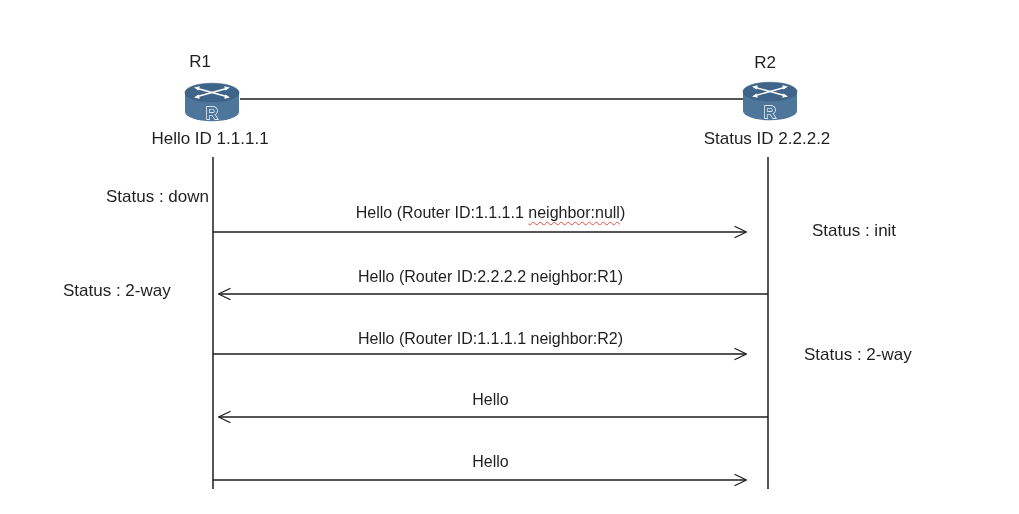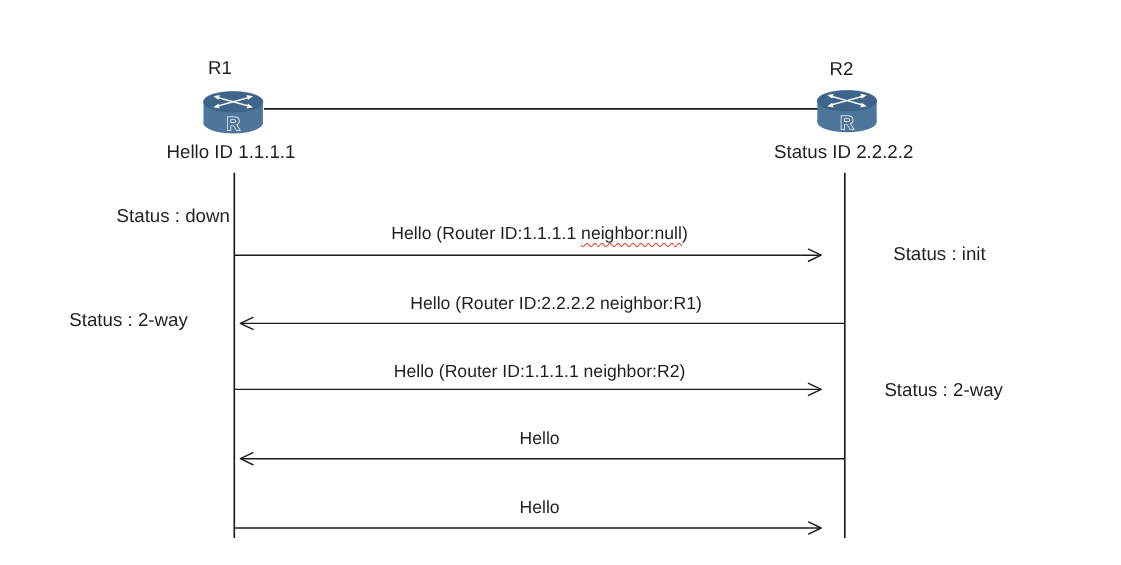--- a/index.html
+++ b/index.html
@@ -133,21 +133,21 @@
   <div class="lbl center" style="left:767px; top:128px;">Status ID 2.2.2.2</div>
 
   <div class="lbl" style="left:78px; top:186px;margin-left:28px;">Status : down</div>
   <div class="lbl" style="left:63px; top:280px;">Status : 2-way</div>
 
   <div class="lbl" style="left:812px; top:220px;">Status : init</div>
   <div class="lbl" style="left:804px; top:344px;">Status : 2-way</div>
 
   <div class="msg-label" style="top:202px;"><span>Hello (Router ID:1.1.1.1 </span><span class="spellcheck">neighbor:null</span><span>)</span></div>
 
-  <div class="msg-label" style="top:266px;margin-left:15px;">Hello (Router ID:2.2.2.2 neighbor:R1)</div>
+  <div class="msg-label" style="top:266px;">Hello (Router ID:2.2.2.2 neighbor:R1)</div>
 
   <div class="msg-label" style="top:328px;">Hello (Router ID:1.1.1.1 neighbor:R2)</div>
 
   <div class="msg-label" style="top:389px;">Hello</div>
 
   <div class="msg-label" style="top:451px;">Hello</div>
 
 </div>
 
 </body></html>

